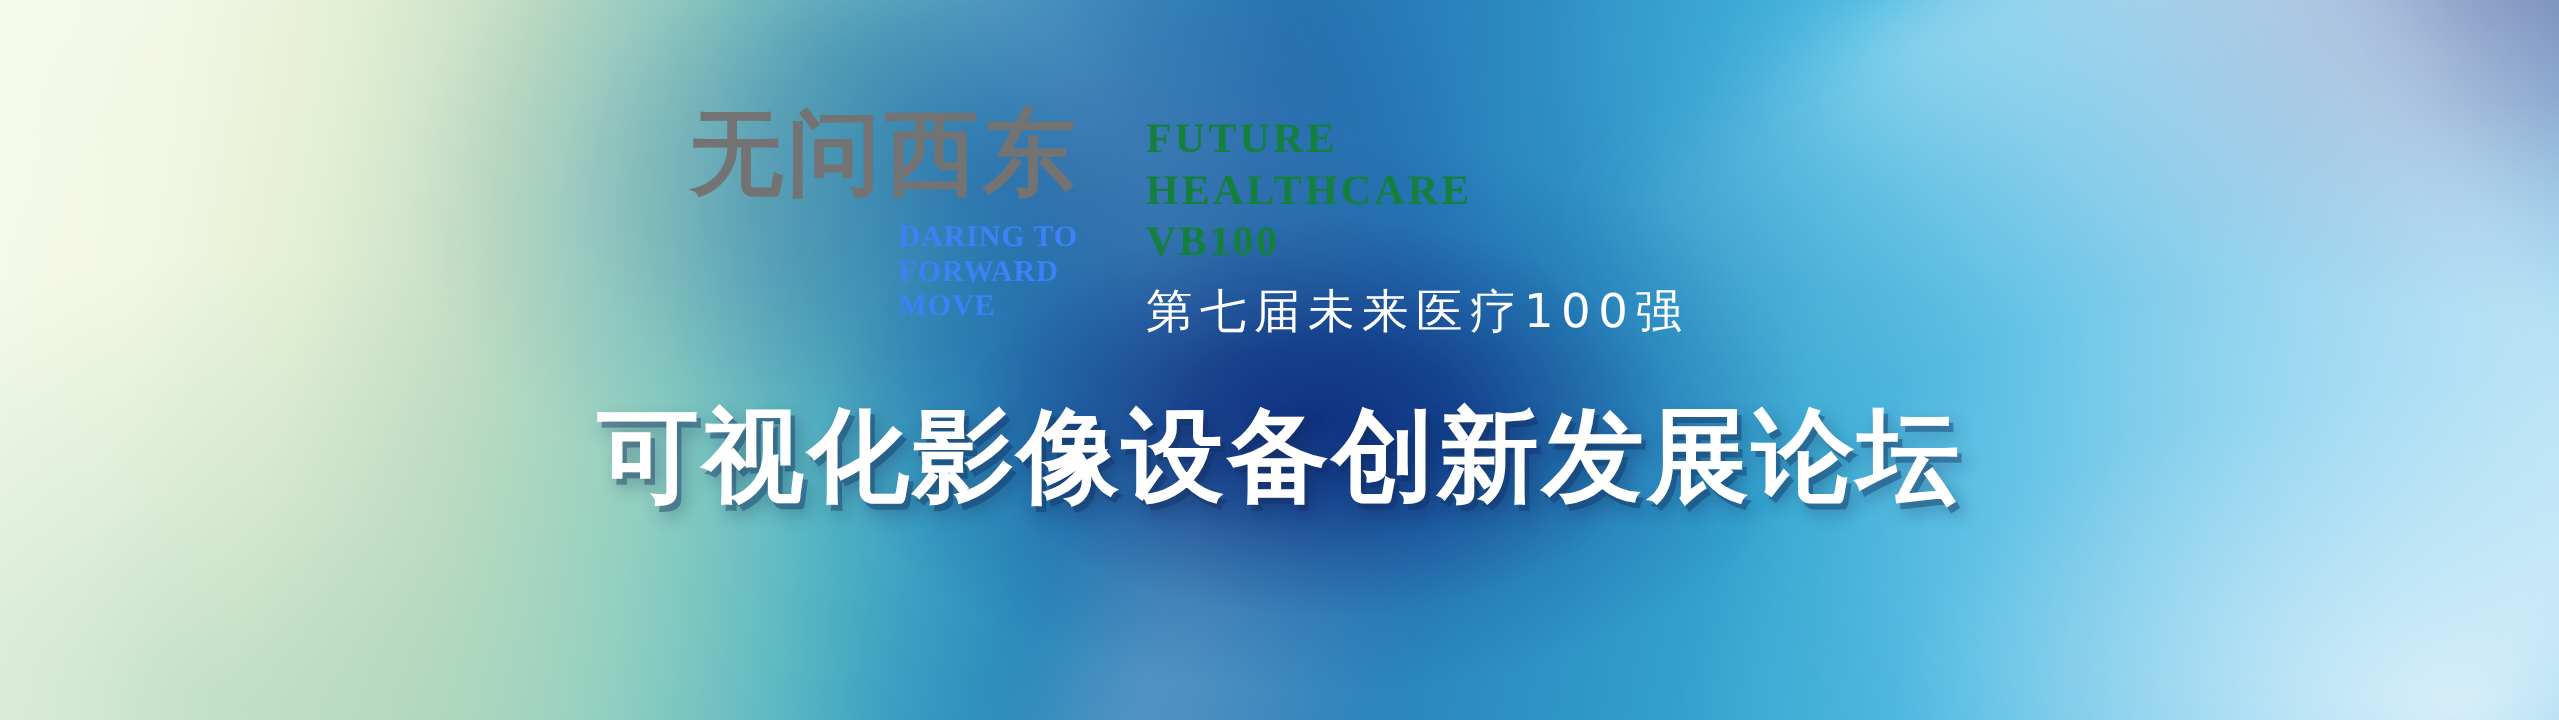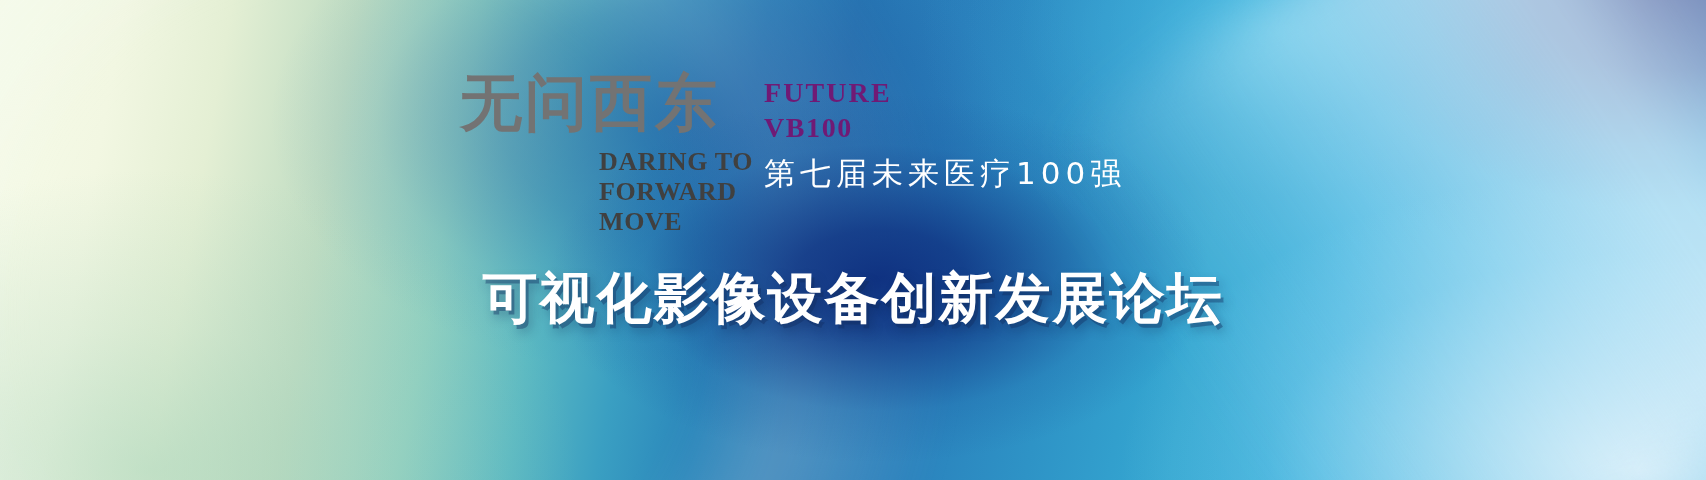--- a/index.html
+++ b/index.html
@@ -160,43 +160,43 @@
     color:#737373;
     white-space:nowrap;
   }
 
   .mark-tagline {
     position:absolute;
     left:139px;
     top:75px;
     font-family:"Liberation Serif", serif;
     font-weight:700;
-    font-size:26px;
+    font-size:20px;
     line-height:1.16;
     letter-spacing:0.6px;
-    color:#404040;
+    color:#3b82f6;
     text-transform:uppercase;
     white-space:nowrap;
   }
   .mark-tagline > div { white-space:nowrap; }
 
   
   .mark-right {
     position:relative;
     margin-left:9px;
     padding-top:4px;
   }
 
   .fh-line {
     font-family:"Liberation Serif", serif;
     font-weight:700;
     font-size:28px;
     line-height:1.24;
     letter-spacing:2.1px;
-    color:#701a75;
+    color:#15803d;
     white-space:nowrap;
   }
   .fh-line.vb { letter-spacing:1.6px; }
 
   .fh-cn {
     margin-top:11px;
     font-family:"DejaVu Sans", sans-serif;
     font-weight:400;
     font-size:31px;
     line-height:1.15;
@@ -206,21 +206,21 @@
   }
 
   
   .main-title {
     position:absolute;
     left:0; right:0;
     top:268px;
     text-align:center;
     font-family:"DejaVu Sans", sans-serif;
     font-weight:700;
-    font-size:55px;
+    font-size:68px;
     line-height:1.1;
     letter-spacing:2px;
     color:#ffffff;
     white-space:nowrap;
     text-shadow:
       3px 4px 0 rgba(18,46,96,0.40),
       5px 7px 11px rgba(12,35,78,0.34);
   }
 </style>
 </head>
@@ -247,20 +247,21 @@
 
         <div class="mark-tagline">
           <div>DARING TO</div>
           <div>FORWARD</div>
           <div>MOVE</div>
         </div>
       </div>
 
       <div class="mark-right">
         <div class="fh-line">FUTURE</div>
+        <div class="fh-line">HEALTHCARE</div>
         <div class="fh-line vb">VB100</div>
         <div class="fh-cn">第七届未来医疗100强</div>
       </div>
 
     </div>
 
     <div class="main-title">可视化影像设备创新发展论坛</div>
 
   </div>
 </div>

